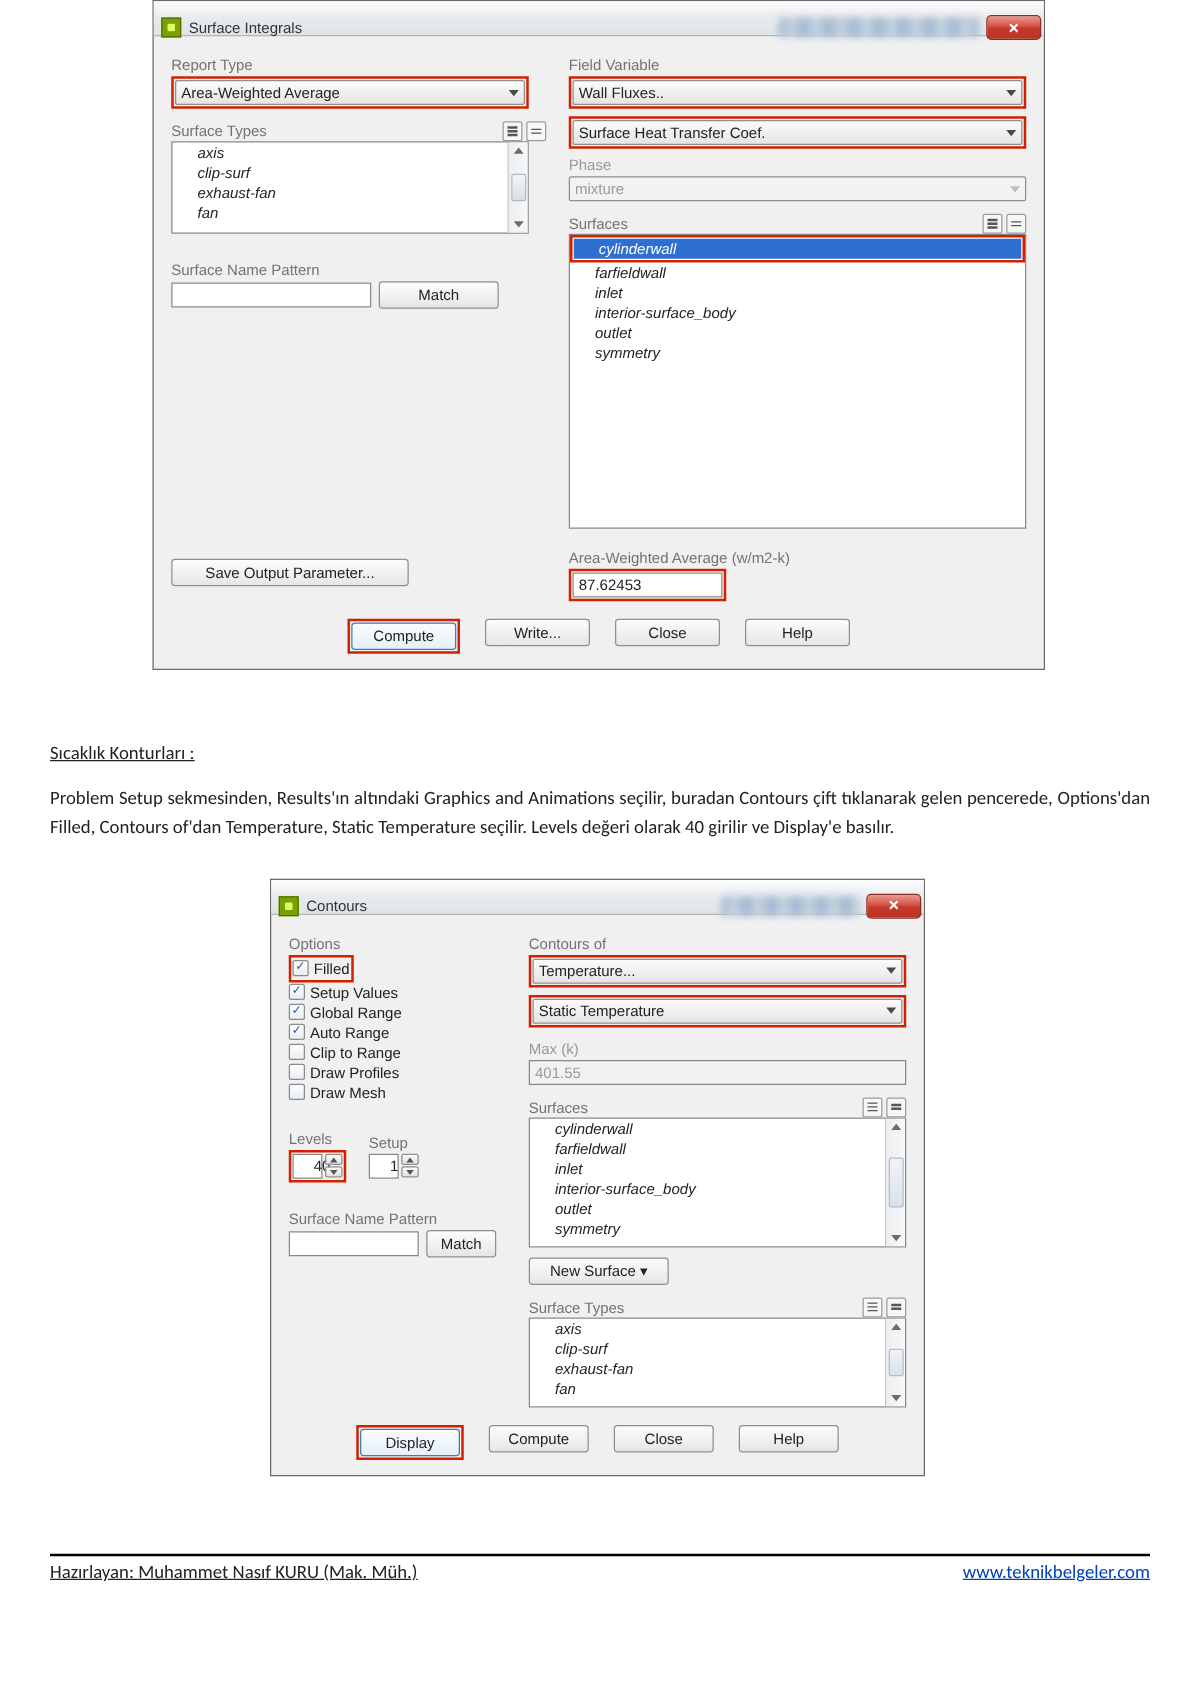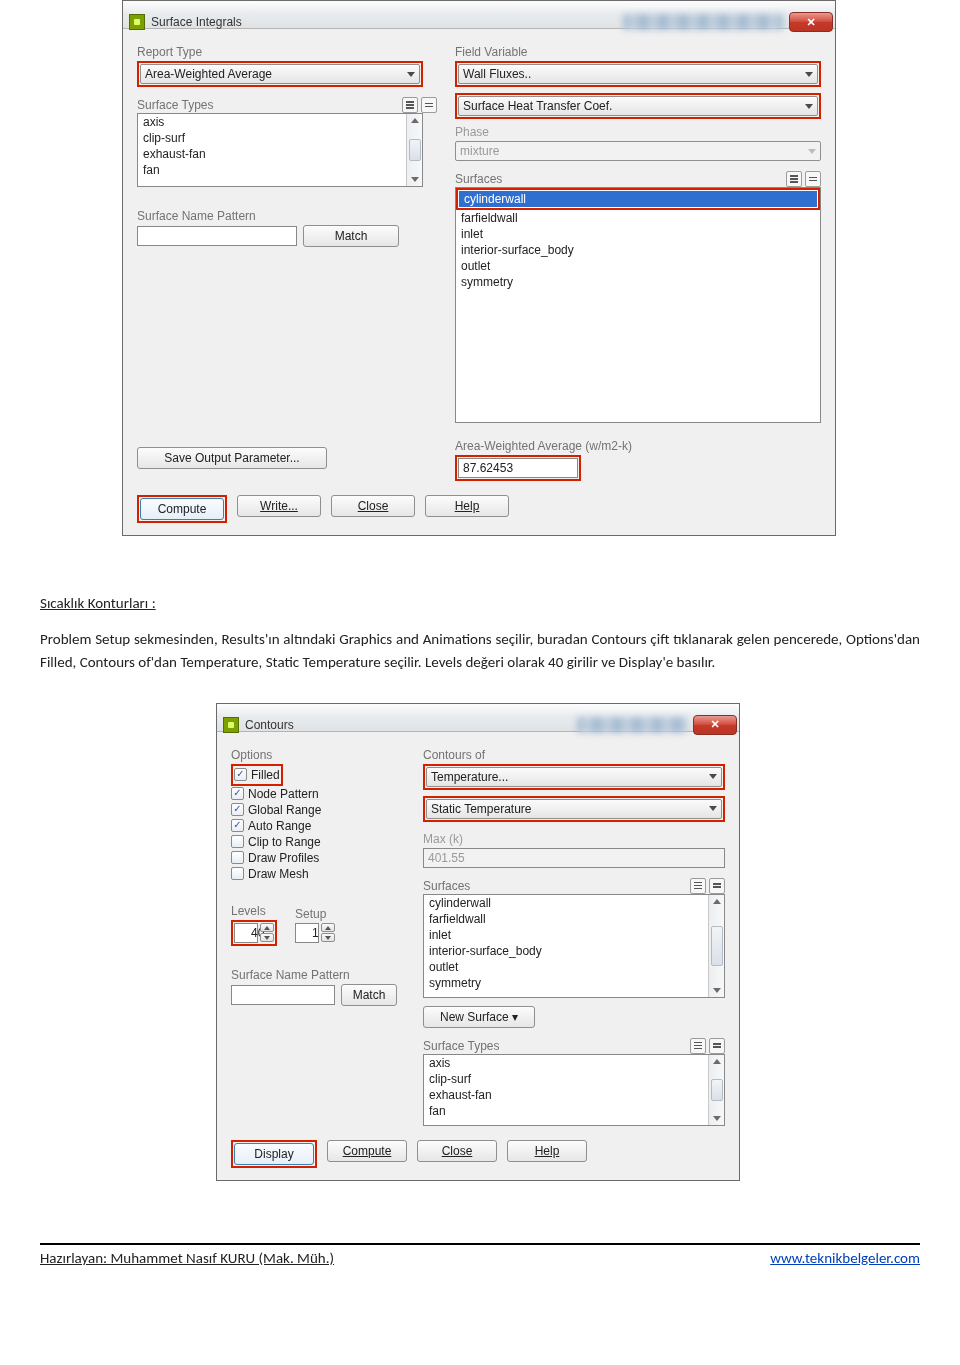--- a/index.html
+++ b/index.html
@@ -73,21 +73,21 @@
   }
   .dropdown.disabled { color:#9a9a9a; background:#f2f2f2; }
   .dropdown.disabled .dd-text { color:#9a9a9a; }
   .dropdown.disabled .dd-caret { border-top-color:#bcbcbc; }
 
   .listbox {
     background:#fff; border:1px solid #888;
     font-size:12px;
     height: auto;
   }
-  .listbox .lb-item { padding:1px 5px; }
+  .listbox .lb-item { padding:1px 20px;font-style:italic; }
   .listbox .lb-item.selected { background:#2f6fcf; color:#fff; }
   .listbox-wrap { position:relative; }
   .vscroll {
     position:absolute; top:1px; bottom:1px; right:1px; width:16px;
     background: linear-gradient(90deg,#eceef1,#f7f8f9);
     border-left:1px solid #c8c8c8;
     display:flex; flex-direction:column; align-items:center; justify-content:space-between;
   }
   .vscroll .arrow { width:0;height:0; margin:4px auto; }
   .vscroll .up { border-left:4px solid transparent;border-right:4px solid transparent;border-bottom:5px solid #6b6b6b; }
@@ -113,21 +113,21 @@
 
   .mini-icon-row { display:flex; gap:3px; margin-left:auto; }
   .mini-icon {
     width:16px; height:16px; display:inline-flex; align-items:center; justify-content:center;
     border:1px solid #9c9c9c; border-radius:2px; background:#f7f7f7;
     font-size:11px; color:#333; font-family: Consolas, monospace; font-weight:600;
   }
   .mini-icon .bars { display:flex; flex-direction:column; gap:1.5px; }
   .mini-icon .bars span { display:block; width:8px; height:1.5px; background:#555; }
 
-  .button-row { display:flex; gap:10px; padding-top:14px;text-decoration:underline; }
+  .button-row { display:flex; gap:20px; justify-content:center; padding-top:14px; }
 
   .checkbox-row { display:flex; align-items:flex-start; gap:4px; padding:1px 0; font-size:12px; }
   .cb { width:13px; height:13px; border:1px solid #8a8a8a; background:linear-gradient(#fff,#e8eef4); border-radius:2px; display:inline-flex; align-items:center; justify-content:center; }
   .cb.checked::after { content:"✓"; font-size:10px; color:#2a5a9a; line-height:1; }
 
   .spinner { display:flex; align-items:center; }
   .spinner .textinput { width:24px;padding-left:16px; }
   .spinner .spins { display:flex; flex-direction:column; margin-left:2px; gap:1px; }
   .spinner .spin-btn { width:14px; height:9px; border:1px solid #8f8f8f; background:linear-gradient(#fafafa,#e2e2e2); border-radius:2px; display:flex; align-items:center; justify-content:center; }
   .spinner .sbtri { width:0;height:0;border-left:3px solid transparent;border-right:3px solid transparent; }
@@ -315,21 +315,21 @@
       <div class="two-col" style="gap:14px;">
 
         <div class="col" style="flex:0 0 178px;">
           <span class="field-label">Options</span>
           <span class="redbox"><span class="checkbox-row">
                 <span class="cb checked"></span>
                 <span>Filled</span>
               </span></span>
           <div class="checkbox-row">
               <span class="cb checked"></span>
-              <span>Node Pattern</span>
+              <span>Setup Values</span>
             </div>
           <div class="checkbox-row">
               <span class="cb checked"></span>
               <span>Global Range</span>
             </div>
           <div class="checkbox-row">
               <span class="cb checked"></span>
               <span>Auto Range</span>
             </div>
           <div class="checkbox-row">

